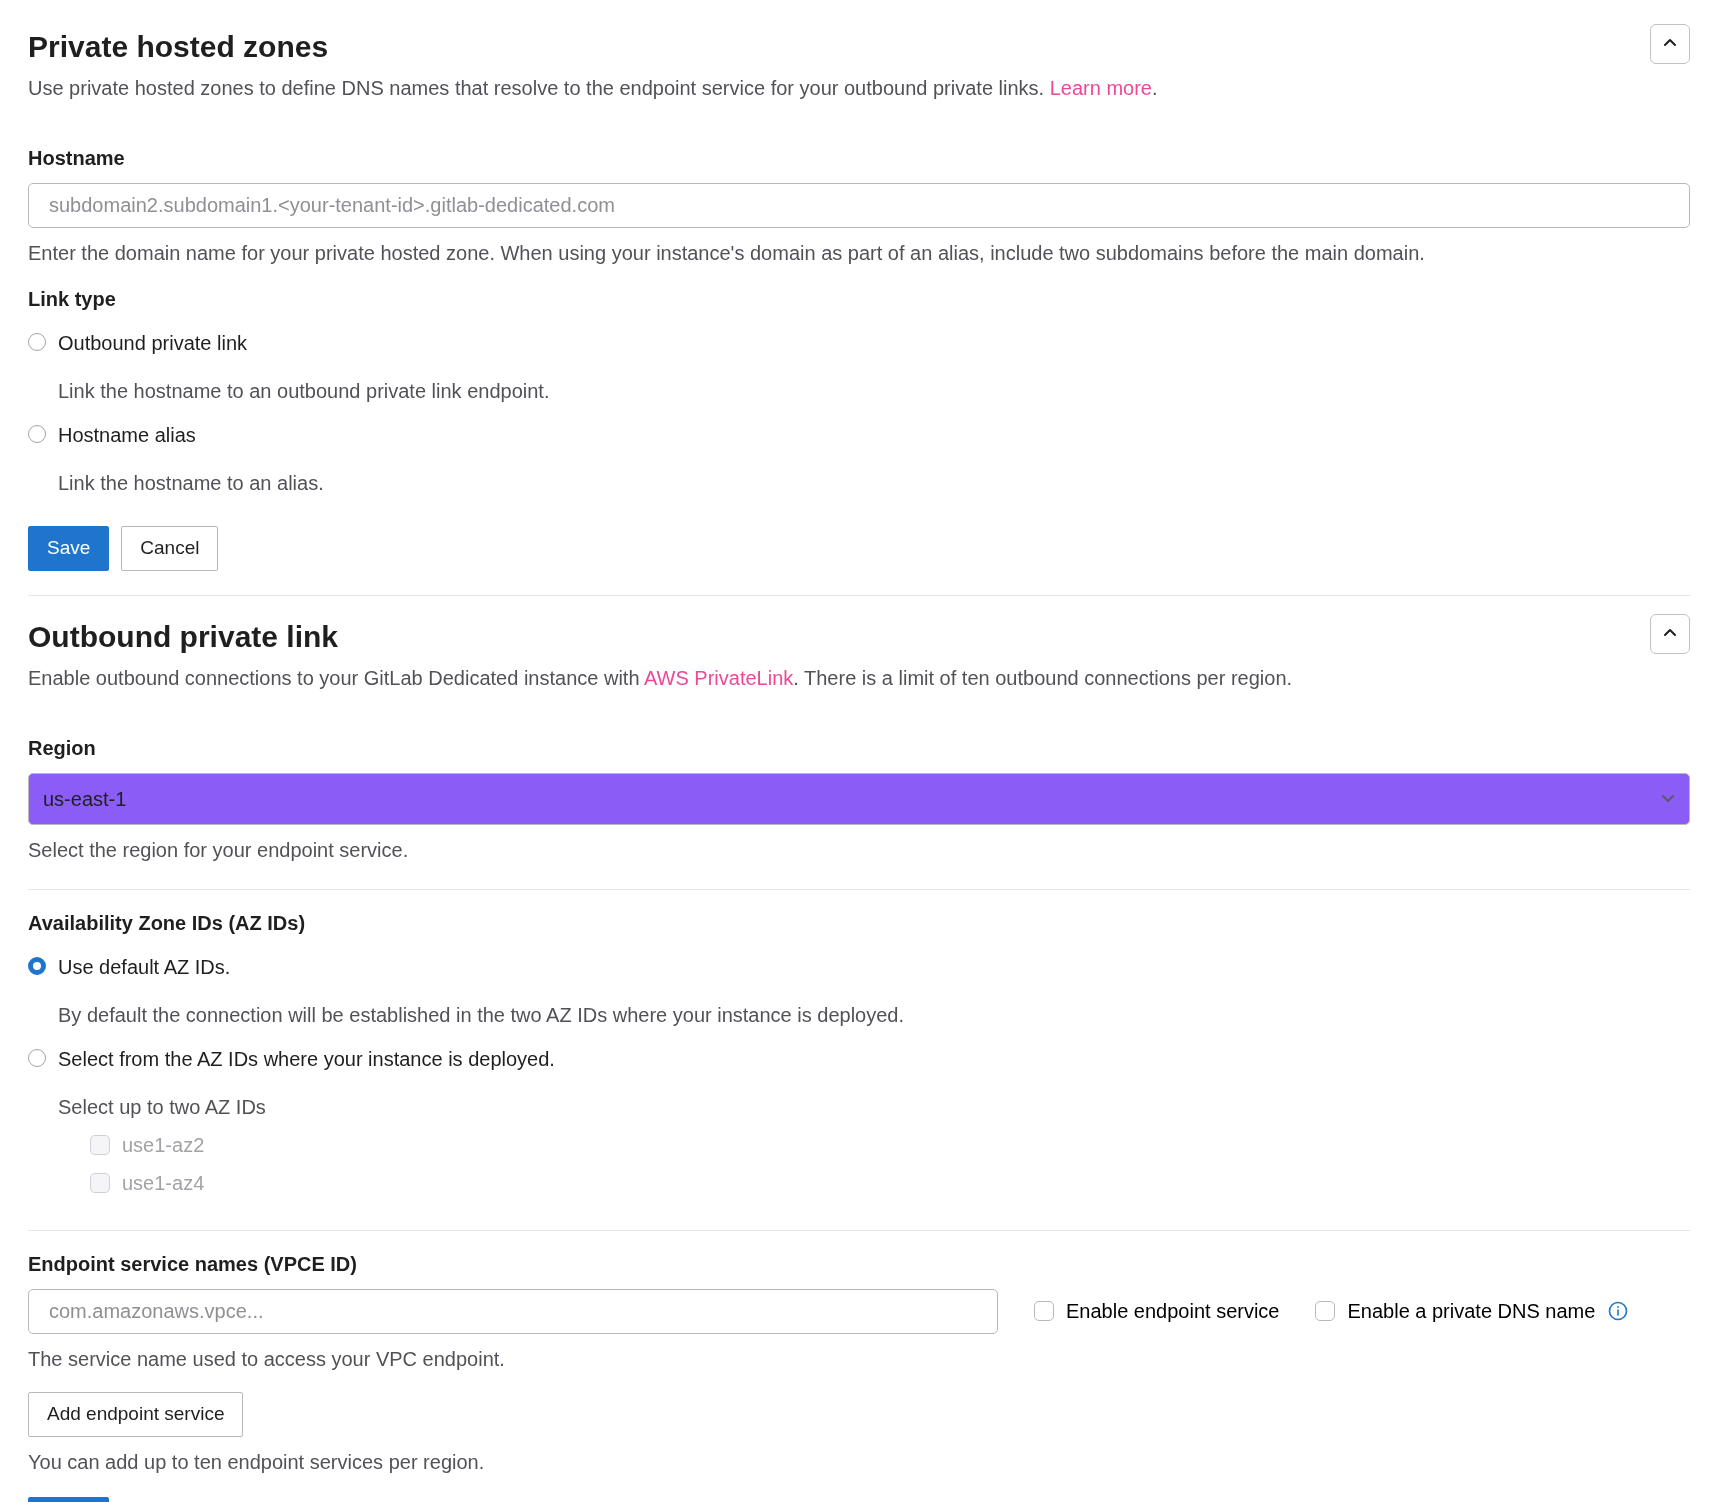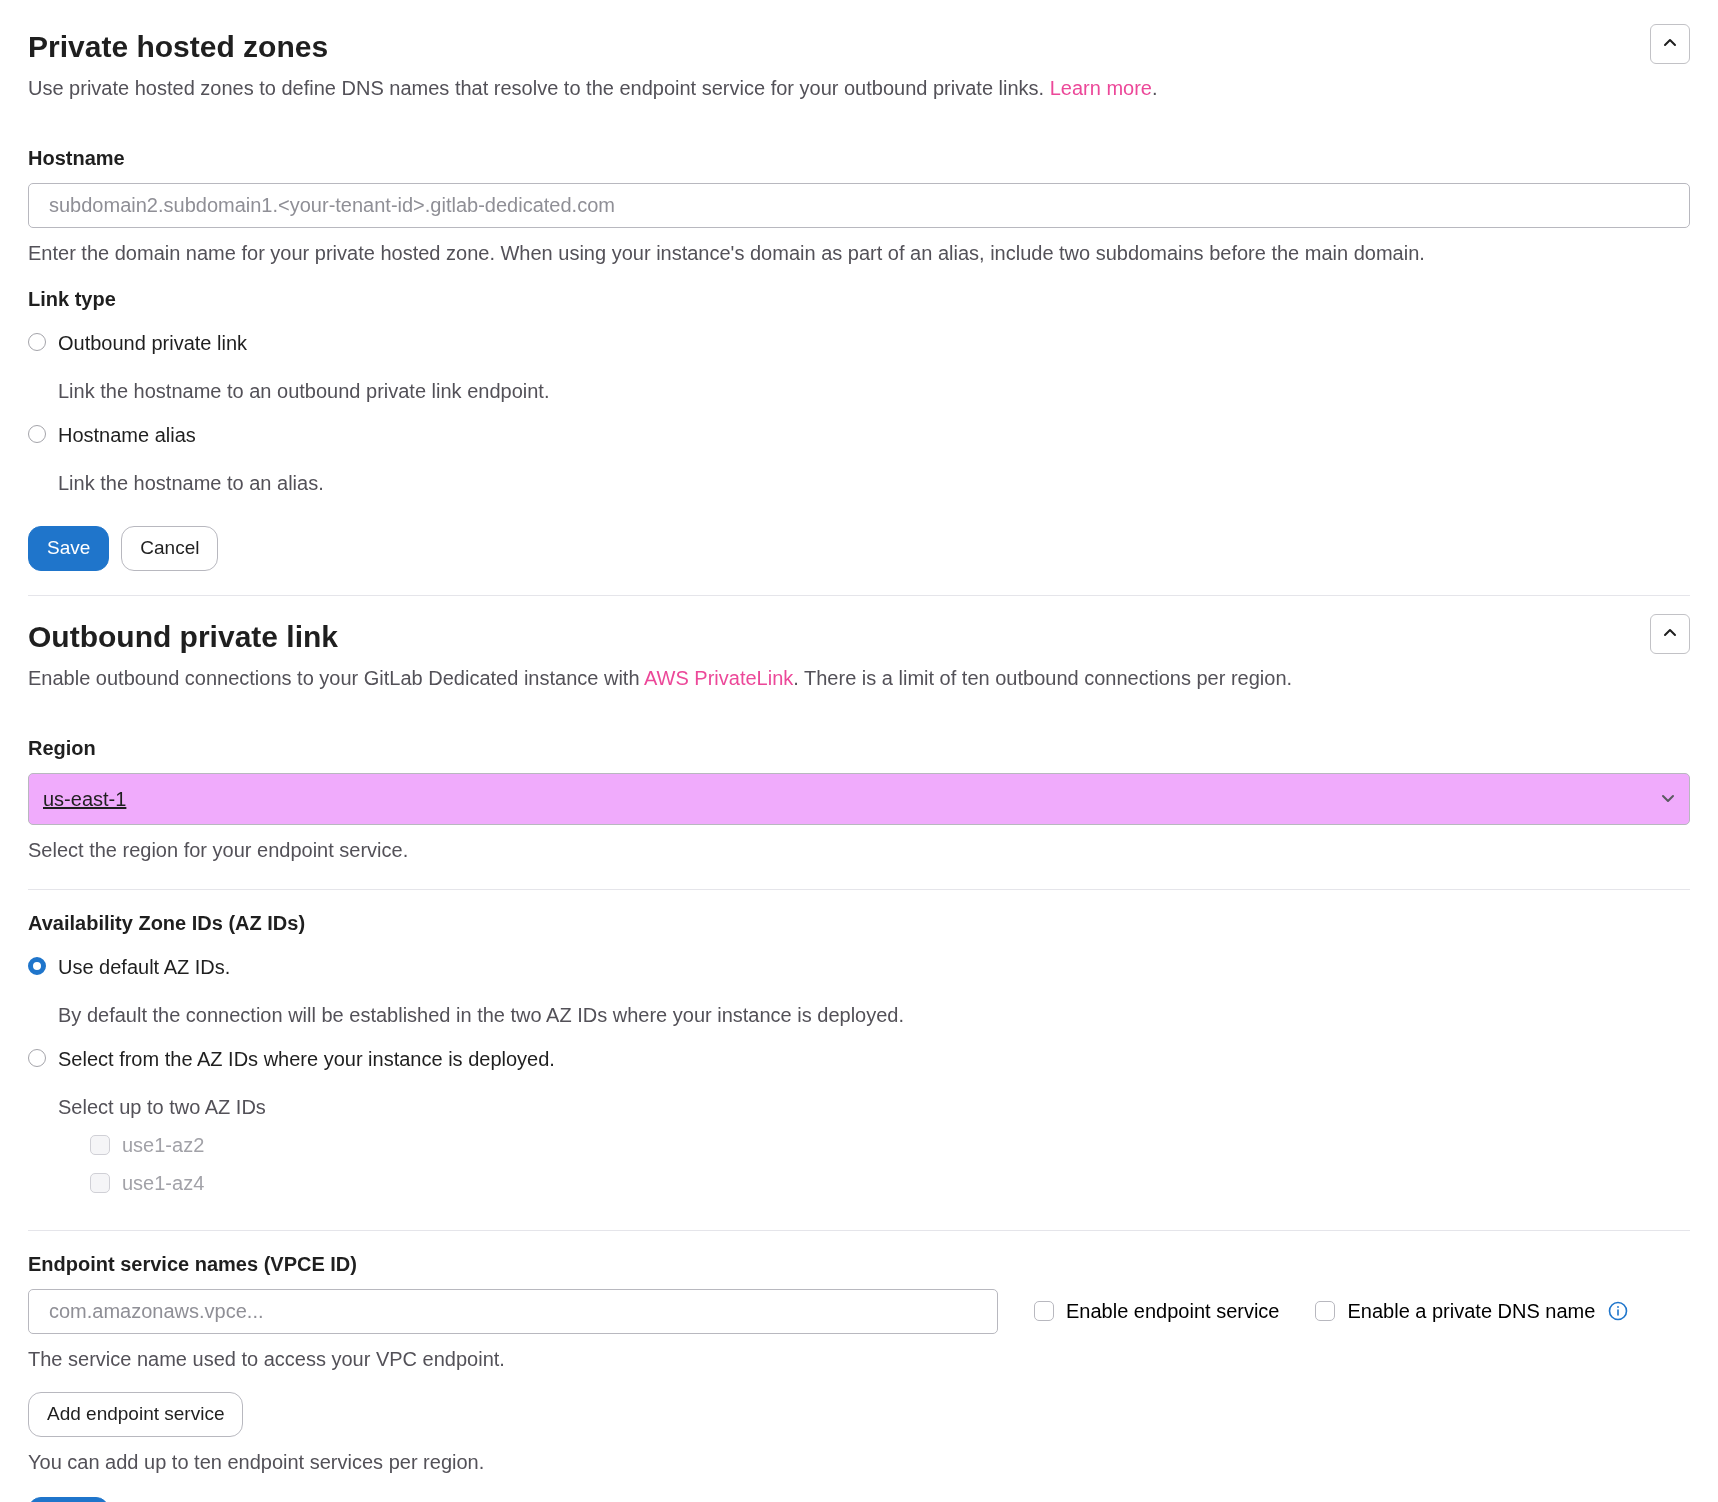--- a/index.html
+++ b/index.html
@@ -90,21 +90,21 @@
   .radio-label { color: #1f1f1f; }
   .radio-sublabel { color: #535158; margin-top: 18px; }
   .btn-row {
     display: flex;
     gap: 12px;
     margin: 28px 0 0 0;
   }
   .btn {
     padding: 10px 18px;
     font-size: 19px;
-    border-radius: 13px;
+    border-radius: 2px;
     cursor: pointer;
     border: 1px solid transparent;
     line-height: 1.2;
   }
   .btn-primary {
     background: #1f75cb;
     border-color: #1f75cb;
     color: #fff;
   }
   .btn-secondary {
@@ -120,25 +120,24 @@
   .select-wrap {
     position: relative;
     width: 100%;
   }
   .select {
     width: 100%;
     padding: 10px 40px 10px 14px;
     font-size: 20px;
     border: 1px solid #b8b8bf;
     border-radius: 5px;
-    background: #f0abfc;
+    background: #8b5cf6;
     color: #1f1f1f;
     appearance: none;
     cursor: pointer;
-    text-decoration: underline;
   }
   .select-caret {
     position: absolute;
     right: 14px;
     top: 50%;
     transform: translateY(-50%);
     pointer-events: none;
   }
   .select-caret svg { width: 16px; height: 16px; }
   .checkbox {

